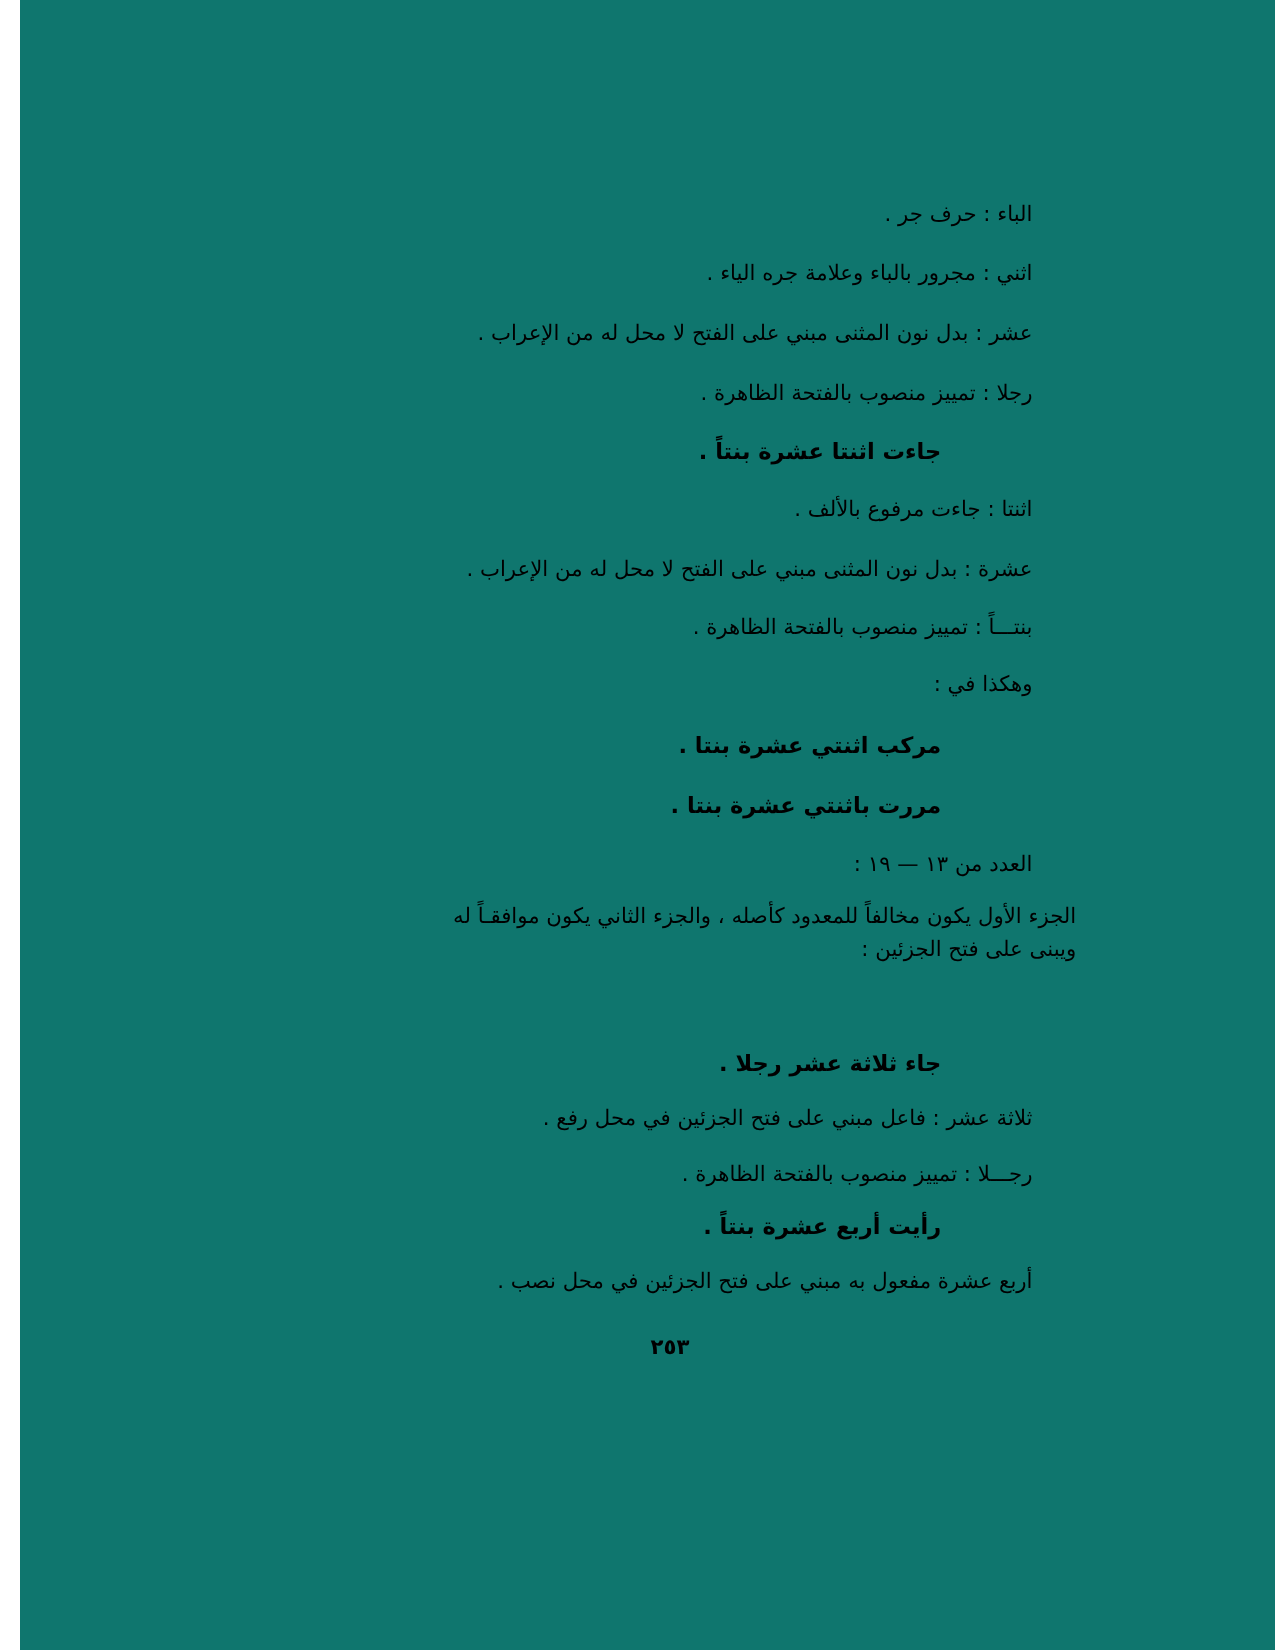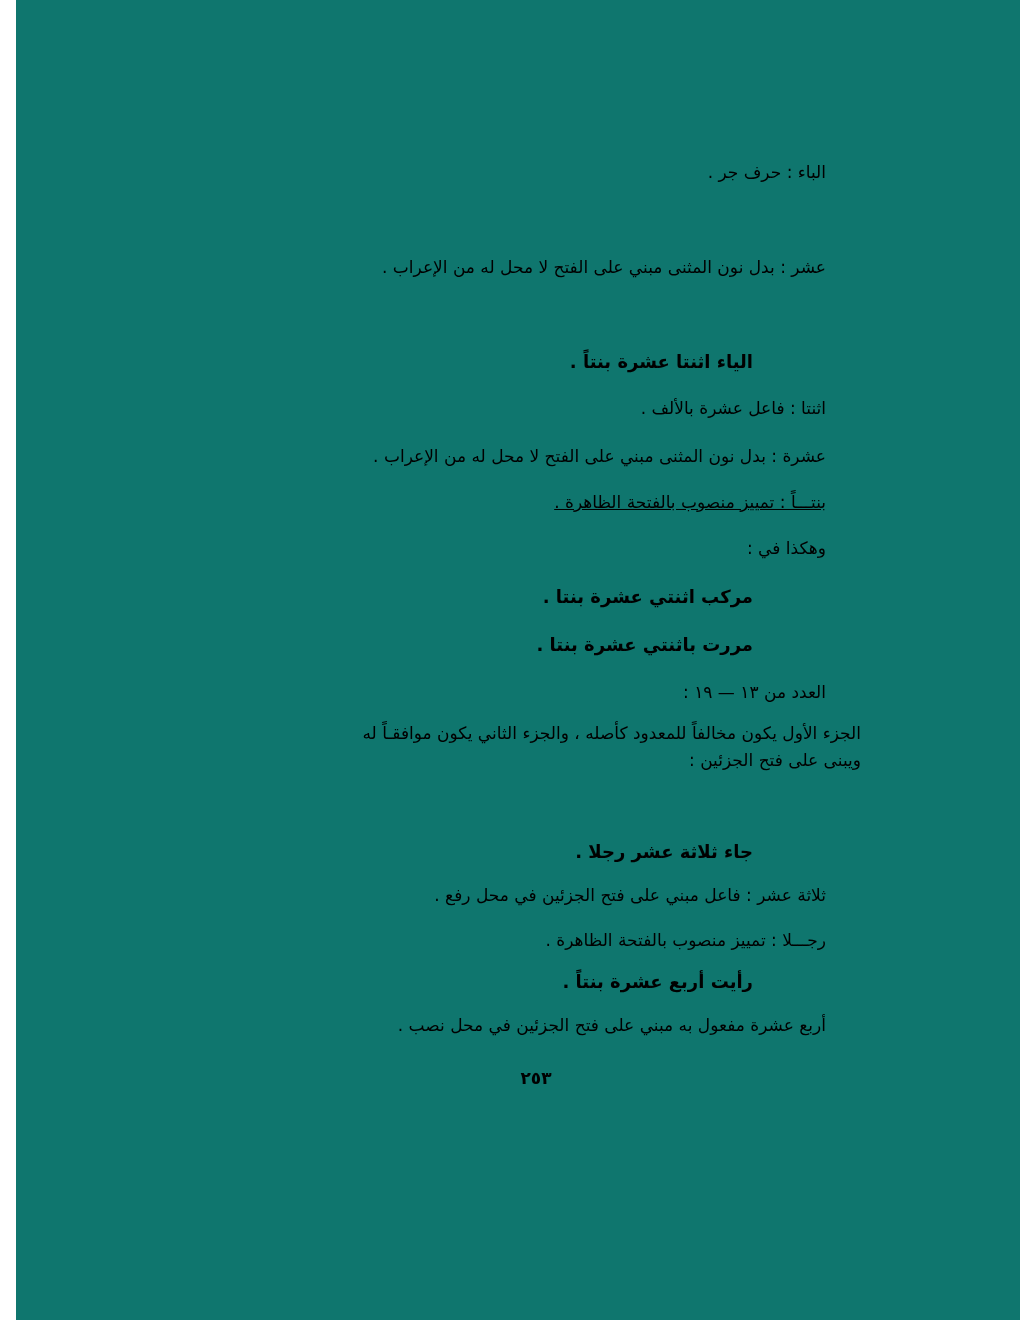--- a/index.html
+++ b/index.html
@@ -53,25 +53,27 @@
       font-size: 17px;
       direction: rtl;
     }
   </style>
 </head>
 <body>
 
 <div class="page">
 
   <div class="line" style="right:210px; top:160px;">الباء : حرف جر .</div>
+  <div class="line" style="right:210px; top:207px;">اثني : مجرور بالباء وعلامة جره الياء .</div>
   <div class="line" style="right:210px; top:255px;">عشر : بدل نون المثنى مبني على الفتح لا محل له من الإعراب .</div>
-  <div class="line bold" style="right:283px; top:350px;">الياء اثنتا عشرة بنتاً .</div>
-  <div class="line" style="right:210px; top:396px;">اثنتا : فاعل عشرة بالألف .</div>
+  <div class="line" style="right:210px; top:303px;">رجلا : تمييز منصوب بالفتحة الظاهرة .</div>
+  <div class="line bold" style="right:283px; top:350px;">جاءت اثنتا عشرة بنتاً .</div>
+  <div class="line" style="right:210px; top:396px;">اثنتا : جاءت مرفوع بالألف .</div>
   <div class="line" style="right:210px; top:444px;">عشرة : بدل نون المثنى مبني على الفتح لا محل له من الإعراب .</div>
-  <div class="line" style="right:210px; top:490px;text-decoration:underline;">بنتـــاً : تمييز منصوب بالفتحة الظاهرة .</div>
+  <div class="line" style="right:210px; top:490px;">بنتـــاً : تمييز منصوب بالفتحة الظاهرة .</div>
   <div class="line" style="right:210px; top:536px;">وهكذا في :</div>
   <div class="line bold" style="right:283px; top:585px;">مركب اثنتي عشرة بنتا .</div>
   <div class="line bold" style="right:283px; top:633px;text-align:center;">مررت باثنتي عشرة بنتا .</div>
   <div class="line" style="right:210px; top:680px;">العدد من ١٣ — ١٩ :</div>
 
   <div class="para" style="right:175px; top:720px; width:640px;">
     <span>الجزء الأول يكون مخالفاً للمعدود كأصله ، والجزء الثاني يكون موافقـاً له</span>
     <span>ويبنى على فتح الجزئين :</span>
   </div>
 

